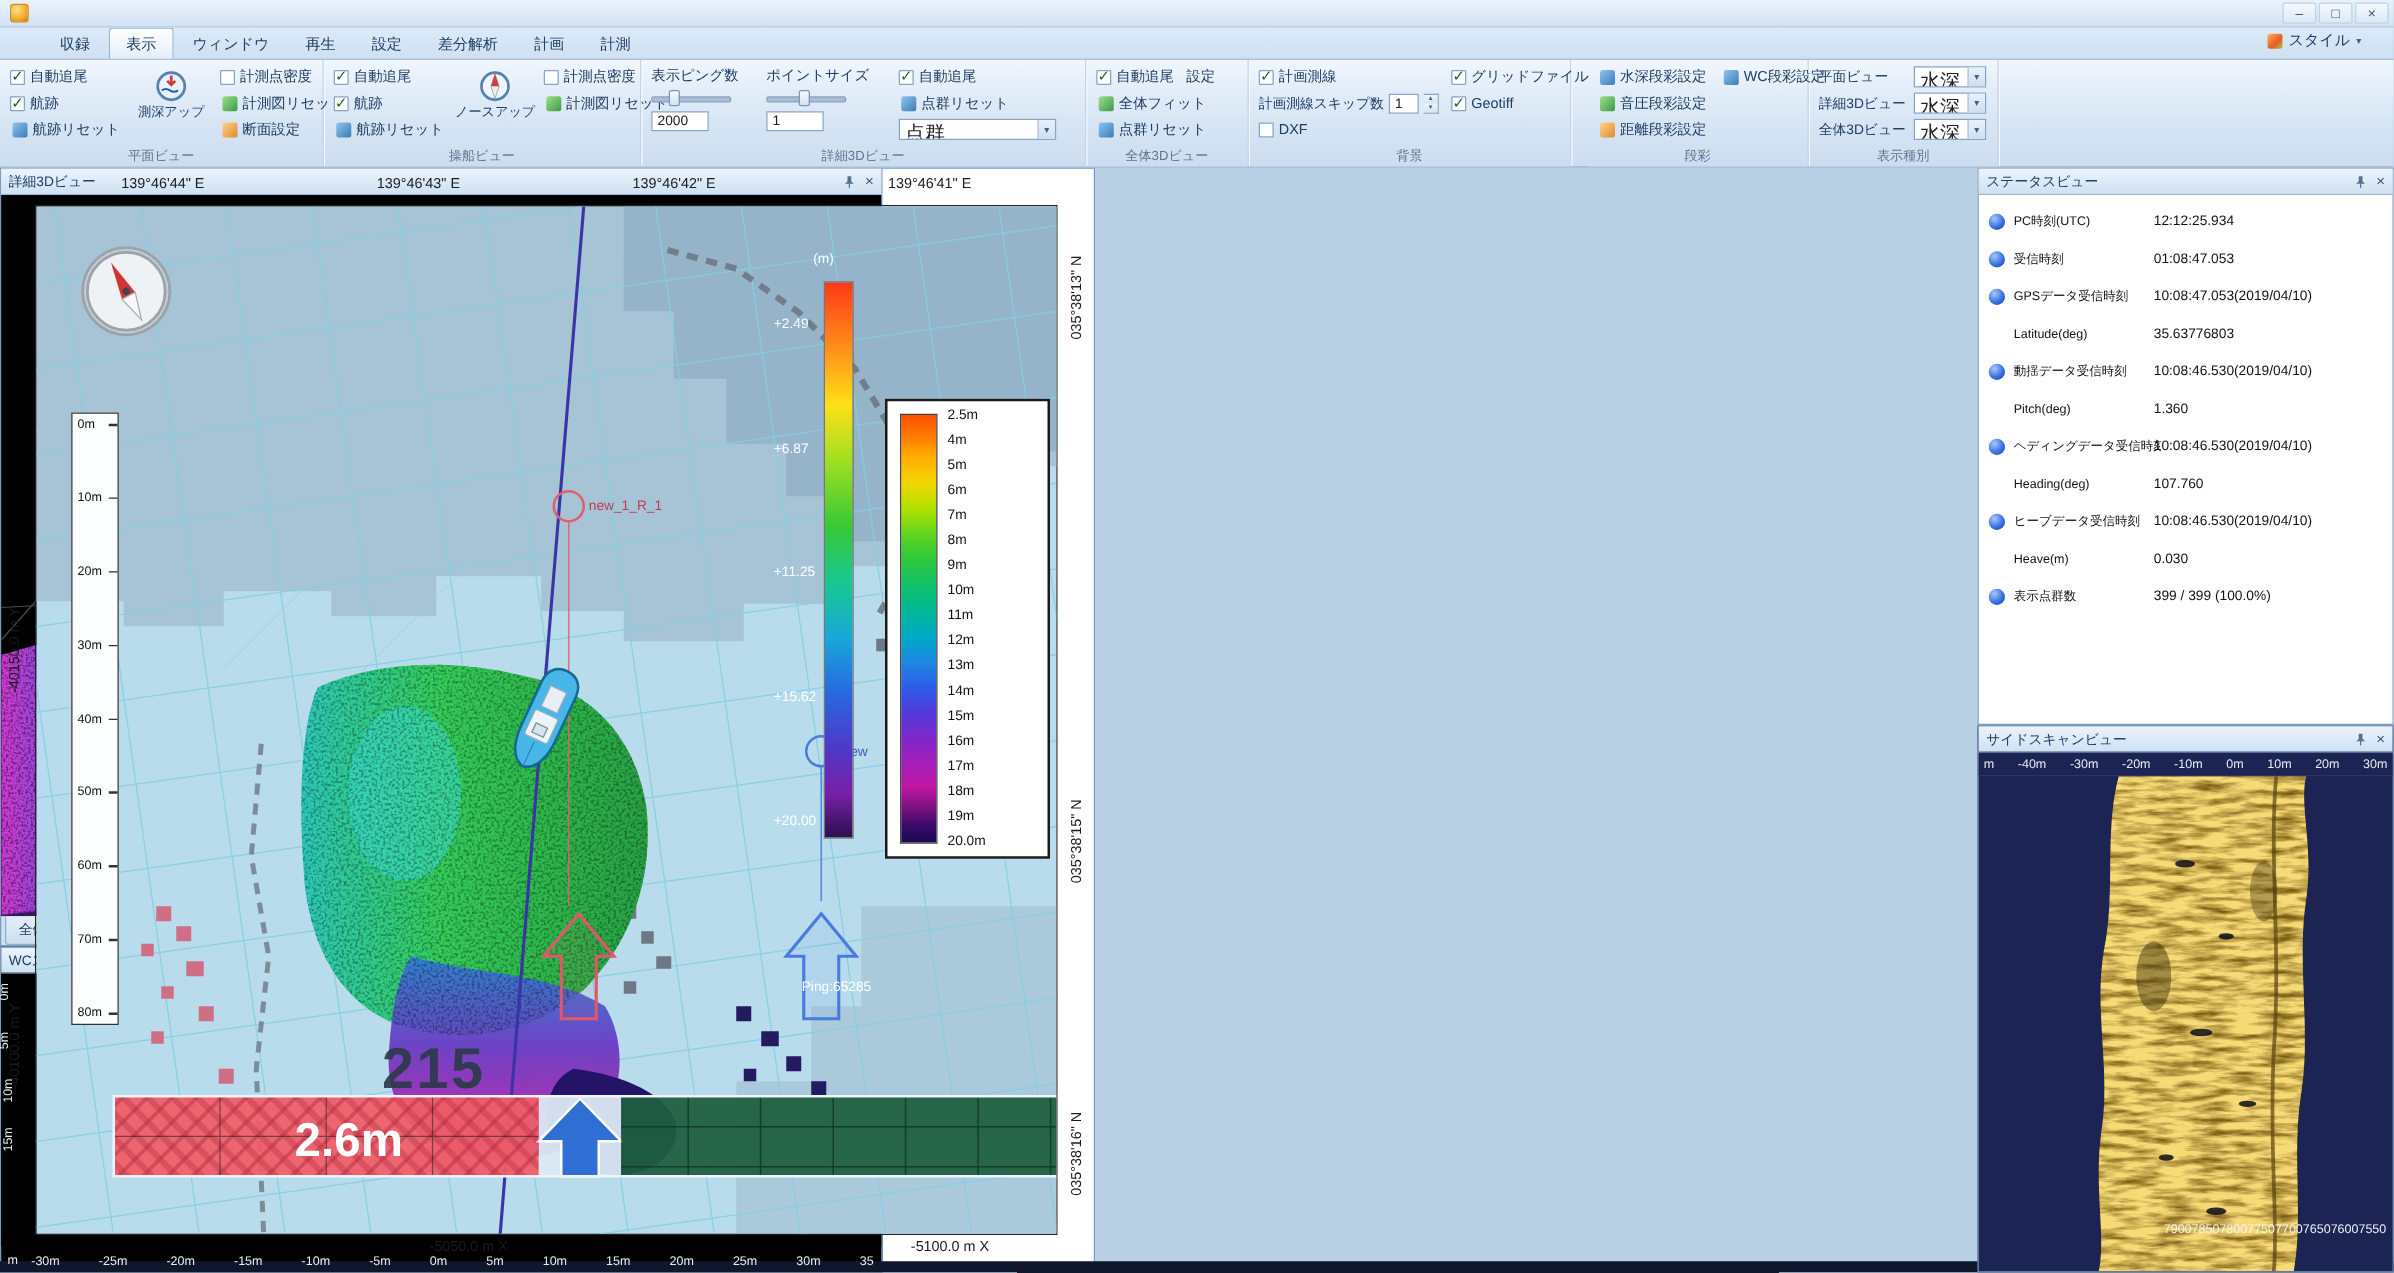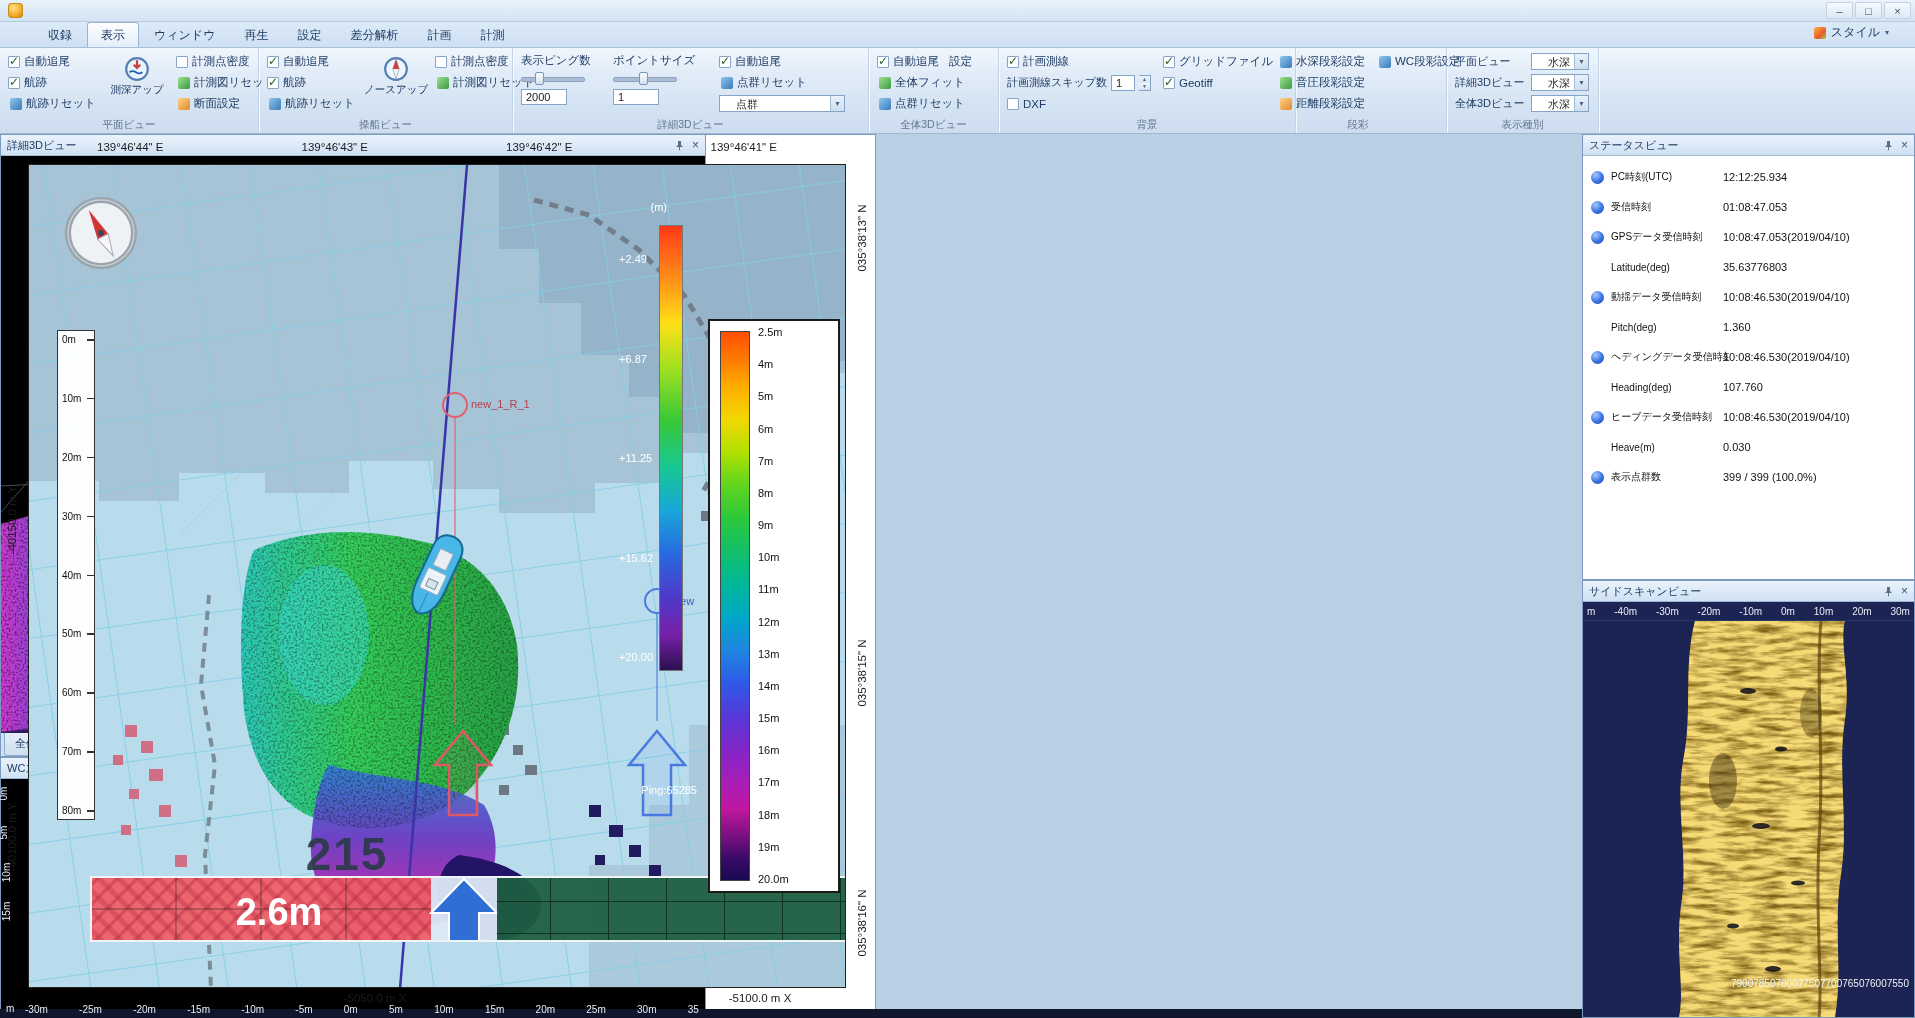--- a/index.html
+++ b/index.html
@@ -38,21 +38,21 @@
 .bigbtn span{font-size:10.5px;color:#1e3c64;white-space:nowrap}
 .rlabel{font-size:11.5px;color:#1e3c64;white-space:nowrap;height:15px}
 .slider{position:relative;width:64px;height:13px}
 .slider::before{content:"";position:absolute;left:0;right:0;top:5px;height:3px;background:#aabdd4;border:1px solid #8aa2c0;border-radius:2px}
 .shandle{position:absolute;top:0;width:9px;height:13px;background:linear-gradient(#f6fafe,#d4e2f2);border:1px solid #7b97ba;border-radius:2px}
 .vbox{width:46px;height:16px;background:#fff;border:1px solid #86a4c6;font-size:11px;color:#222;display:flex;align-items:center;padding:0 4px}
 .vbox.small{width:24px}
 .spin{width:12px;height:16px;display:flex;flex-direction:column;border:1px solid #86a4c6;border-left:none}
 .spin i{flex:1;font-size:5px;line-height:7px;text-align:center;color:#44608a;font-style:normal;background:linear-gradient(#eef4fb,#d7e4f2)}
 .dd{height:17px;background:#fff;border:1px solid #86a4c6;display:flex;align-items:stretch}
-.dd .val{flex:1;font-size:11px;color:#222;padding:1px 16px;white-space:nowrap;overflow:hidden}
+.dd .val{flex:1;font-size:16px;color:#222;padding:1px 4px;white-space:nowrap;overflow:hidden}
 .dd .arr{width:14px;background:linear-gradient(#e9f1fa,#cfdff0);border-left:1px solid #a4bcd6;font-size:8px;color:#44608a;display:flex;align-items:center;justify-content:center}
 .ddrow{display:flex;align-items:center;gap:4px;height:17px}
 
 
 #main{position:absolute;top:134px;left:0;width:1915px;height:884px}
 .panel{position:absolute;background:#fff;border:1px solid #7a9ac0}
 .phead{height:21px;background:linear-gradient(#eaf3fc,#cfe1f3);border-bottom:1px solid #9ab6d4;display:flex;align-items:center;padding:0 6px;font-size:11px;color:#1e3a66}
 .phead .sp{margin-left:auto;display:flex;gap:7px;align-items:center}
 .phx{font-size:12px;color:#3a5578;line-height:1;cursor:default}
 
@@ -82,21 +82,21 @@
 
 #map{left:706px;top:0;width:876px;height:884px;background:#fff;border:1px solid #7a9ac0}
 #mapcontent{position:absolute;left:28px;top:30px;width:818px;height:824px;border:1px solid #222;overflow:hidden}
 .lonrow{position:absolute;left:28px;top:7px;width:818px;display:flex;justify-content:space-around}
 .coord{font-size:11.5px;color:#1b1b1b;white-space:nowrap}
 .vcoord{position:absolute;font-size:11.5px;color:#1b1b1b;white-space:nowrap;transform:rotate(-90deg);width:84px;text-align:center}
 .xlab{position:absolute;top:858px;width:160px;text-align:center}
 #depthruler{position:absolute;left:57px;top:196px;width:38px;height:490px;background:rgba(255,255,255,.97);border:1px solid #333;z-index:2;display:flex;flex-direction:column;justify-content:space-between;padding:3px 0}
 #depthruler span{font-size:10px;color:#111;padding-left:4px;position:relative;height:11px;line-height:11px}
 #depthruler span::after{content:"";position:absolute;right:0;top:5px;width:7px;height:1.5px;background:#333}
-#cscale{position:absolute;left:708px;top:185px;width:132px;height:574px;background:#fff;border:2px solid #1a1a1a;z-index:2}
+#cscale{position:absolute;left:708px;top:185px;width:132px;height:368px;background:#fff;border:2px solid #1a1a1a;z-index:2}
 #cscale .bar{position:absolute;left:10px;top:10px;bottom:10px;width:30px;border:1px solid #444;background:linear-gradient(#ff4f00,#ff7a00 5%,#ffae00 10%,#f2d800 16%,#b0e000 22%,#5fd520 28%,#2cc83c 34%,#12c06a 40%,#00b898 46%,#00a8c8 52%,#1f86e0 58%,#2e5ae8 64%,#5538d8 70%,#8126c8 76%,#a81eb8 82%,#c016a0 87%,#7a1080 92%,#3a0a6a 96%,#180a52)}
 #cscale .ticks{position:absolute;left:48px;top:6px;bottom:6px;right:4px;display:flex;flex-direction:column;justify-content:space-between}
 #cscale .ticks span{font-size:11px;color:#111;line-height:1}
 .bstrip{position:absolute;left:0;right:0;bottom:0;height:9px;background:#10162c}
 
 
 #status{left:1582px;top:0;width:333px;height:446px}
 #status .rows{position:absolute;top:27px;left:0;right:0}
 .st-row{height:30px;display:flex;align-items:center;padding-left:8px;position:relative}
 .sphere{width:13px;height:13px;border-radius:50%;background:radial-gradient(circle at 35% 30%,#a6c8ff,#3a72e0 55%,#123e9e);flex:none}
@@ -292,21 +292,21 @@
           </div>
           <div class="rbtn">
             <span class="mini"></span>
             <span>点群リセット</span>
           </div>
         </div>
       </div>
       <div class="glabel">全体3Dビュー</div>
     </div>
 
-    <div class="rgroup" style="left:999px;width:297px">
+    <div class="rgroup" style="left:999px;width:258px">
       <div class="gbody">
         <div class="col" style="width:146px">
           <label class="cbitem">
             <span class="cb" data-checked="true"></span>
             <span>計画測線</span>
           </label>
           <div class="ddrow">
             <span class="rlabel" style="font-size:11px">計画測線スキップ数</span>
             <span class="vbox small">
                 <span>1</span>

